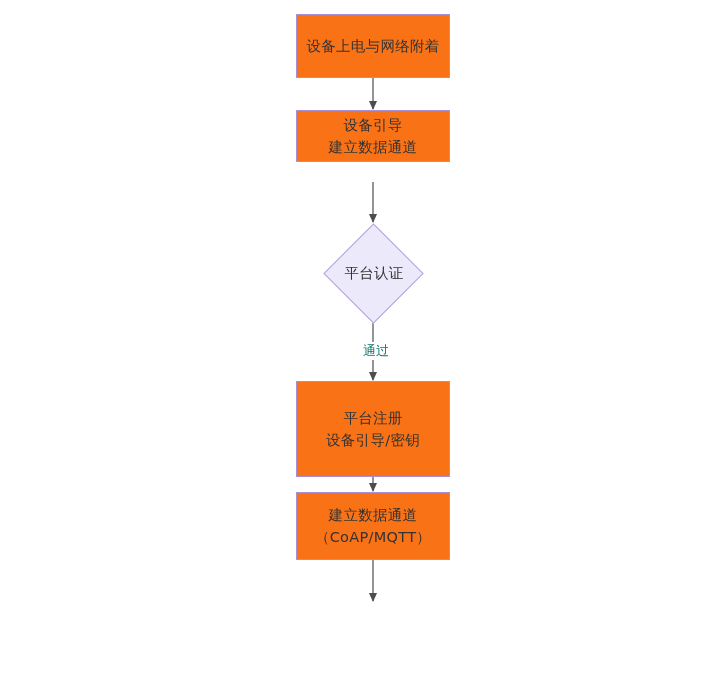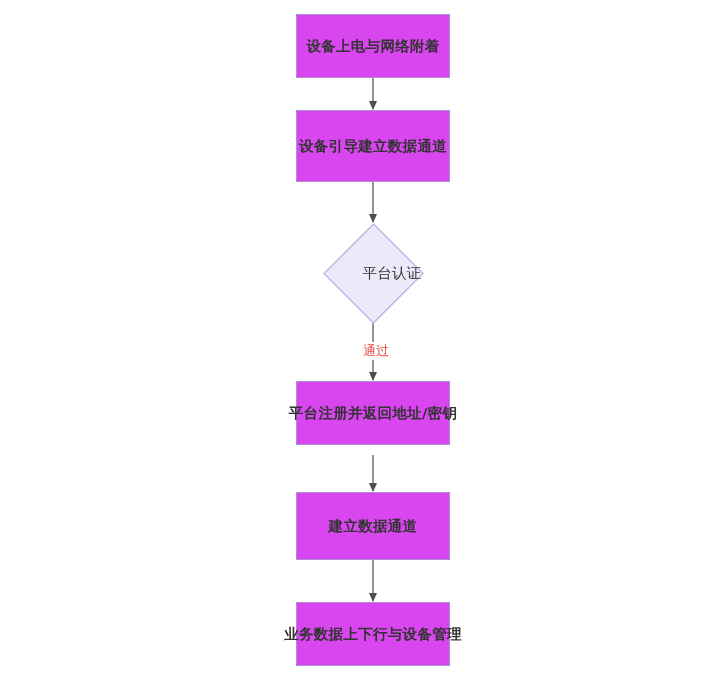--- a/index.html
+++ b/index.html
@@ -18,31 +18,31 @@
     position: absolute;
     left: 0;
     top: 0;
     width: 726px;
     height: 700px;
   }
   .node {
     position: absolute;
     box-sizing: border-box;
     display: flex;
+    flex-direction: column;
     align-items: center;
     justify-content: center;
-    background: #d946ef;
+    background: #f97316;
     border: 1.6px solid #a98fd8;
     color: #333333;
     font-size: 14.5px;
     line-height: 1.55;
     text-align: center;
     letter-spacing: 0.3px;
     z-index: 2;
-    font-weight: bold;
   }
   .node .line {
     white-space: nowrap;
   }
   .decision {
     position: absolute;
     box-sizing: border-box;
     background: #ece9fa;
     border: 1.5px solid #b6a2e0;
     transform: rotate(45deg);
@@ -55,21 +55,21 @@
     justify-content: center;
     color: #333333;
     font-size: 14.5px;
     letter-spacing: 0.3px;
     z-index: 3;
     white-space: nowrap;
   }
   .edge-label {
     position: absolute;
     background: #ffffff;
-    color: #ef4444;
+    color: #0f766e;
     font-size: 13px;
     line-height: 1.2;
     padding: 1px 3px;
     z-index: 4;
     white-space: nowrap;
     text-align: center;
   }
   svg.edges {
     position: absolute;
     left: 0;
@@ -95,41 +95,38 @@
     <line x1="373" y1="182" x2="373" y2="222" stroke="#4d4d4d" stroke-width="1.2" marker-end="url(#arrowhead)"></line>
     <line x1="373" y1="323" x2="373" y2="380" stroke="#4d4d4d" stroke-width="1.2" marker-end="url(#arrowhead)"></line>
     <line x1="373" y1="455" x2="373" y2="491" stroke="#4d4d4d" stroke-width="1.2" marker-end="url(#arrowhead)"></line>
     <line x1="373" y1="560" x2="373" y2="601" stroke="#4d4d4d" stroke-width="1.2" marker-end="url(#arrowhead)"></line>
   </svg>
 
   <div class="node" style="left:296px; top:14px; width:154px; height:64px;">
     <span class="line">设备上电与网络附着</span>
   </div>
 
-  <div class="node" style="left:296px; top:110px; width:154px; height:72px;">
+  <div class="node" style="left:296px; top:110px; width:154px; height:52px;">
     <span class="line">设备引导</span>
     <span class="line">建立数据通道</span>
   </div>
 
   <div class="decision" style="left:338px; top:238px; width:71px; height:71px;"></div>
-  <div class="decision-label" style="left:341px; top:263px; width:102px; height:20px;">
+  <div class="decision-label" style="left:323px; top:263px; width:102px; height:20px;">
     <span>平台认证</span>
   </div>
 
   <div class="edge-label" style="left:353px; top:342px; width:40px;">
     <span>通过</span>
   </div>
 
-  <div class="node" style="left:296px; top:381px; width:154px; height:64px;">
+  <div class="node" style="left:296px; top:381px; width:154px; height:96px;">
     <span class="line">平台注册</span>
-    <span class="line">并返回地址/密钥</span>
+    <span class="line">设备引导/密钥</span>
   </div>
 
   <div class="node" style="left:296px; top:492px; width:154px; height:68px;">
     <span class="line">建立数据通道</span>
+    <span class="line">（CoAP/MQTT）</span>
   </div>
 
-  <div class="node" style="left:296px; top:602px; width:154px; height:64px;">
-    <span class="line">业务数据上下行</span>
-    <span class="line">与设备管理</span>
-  </div>
 
 </div>
 
 </body></html>

